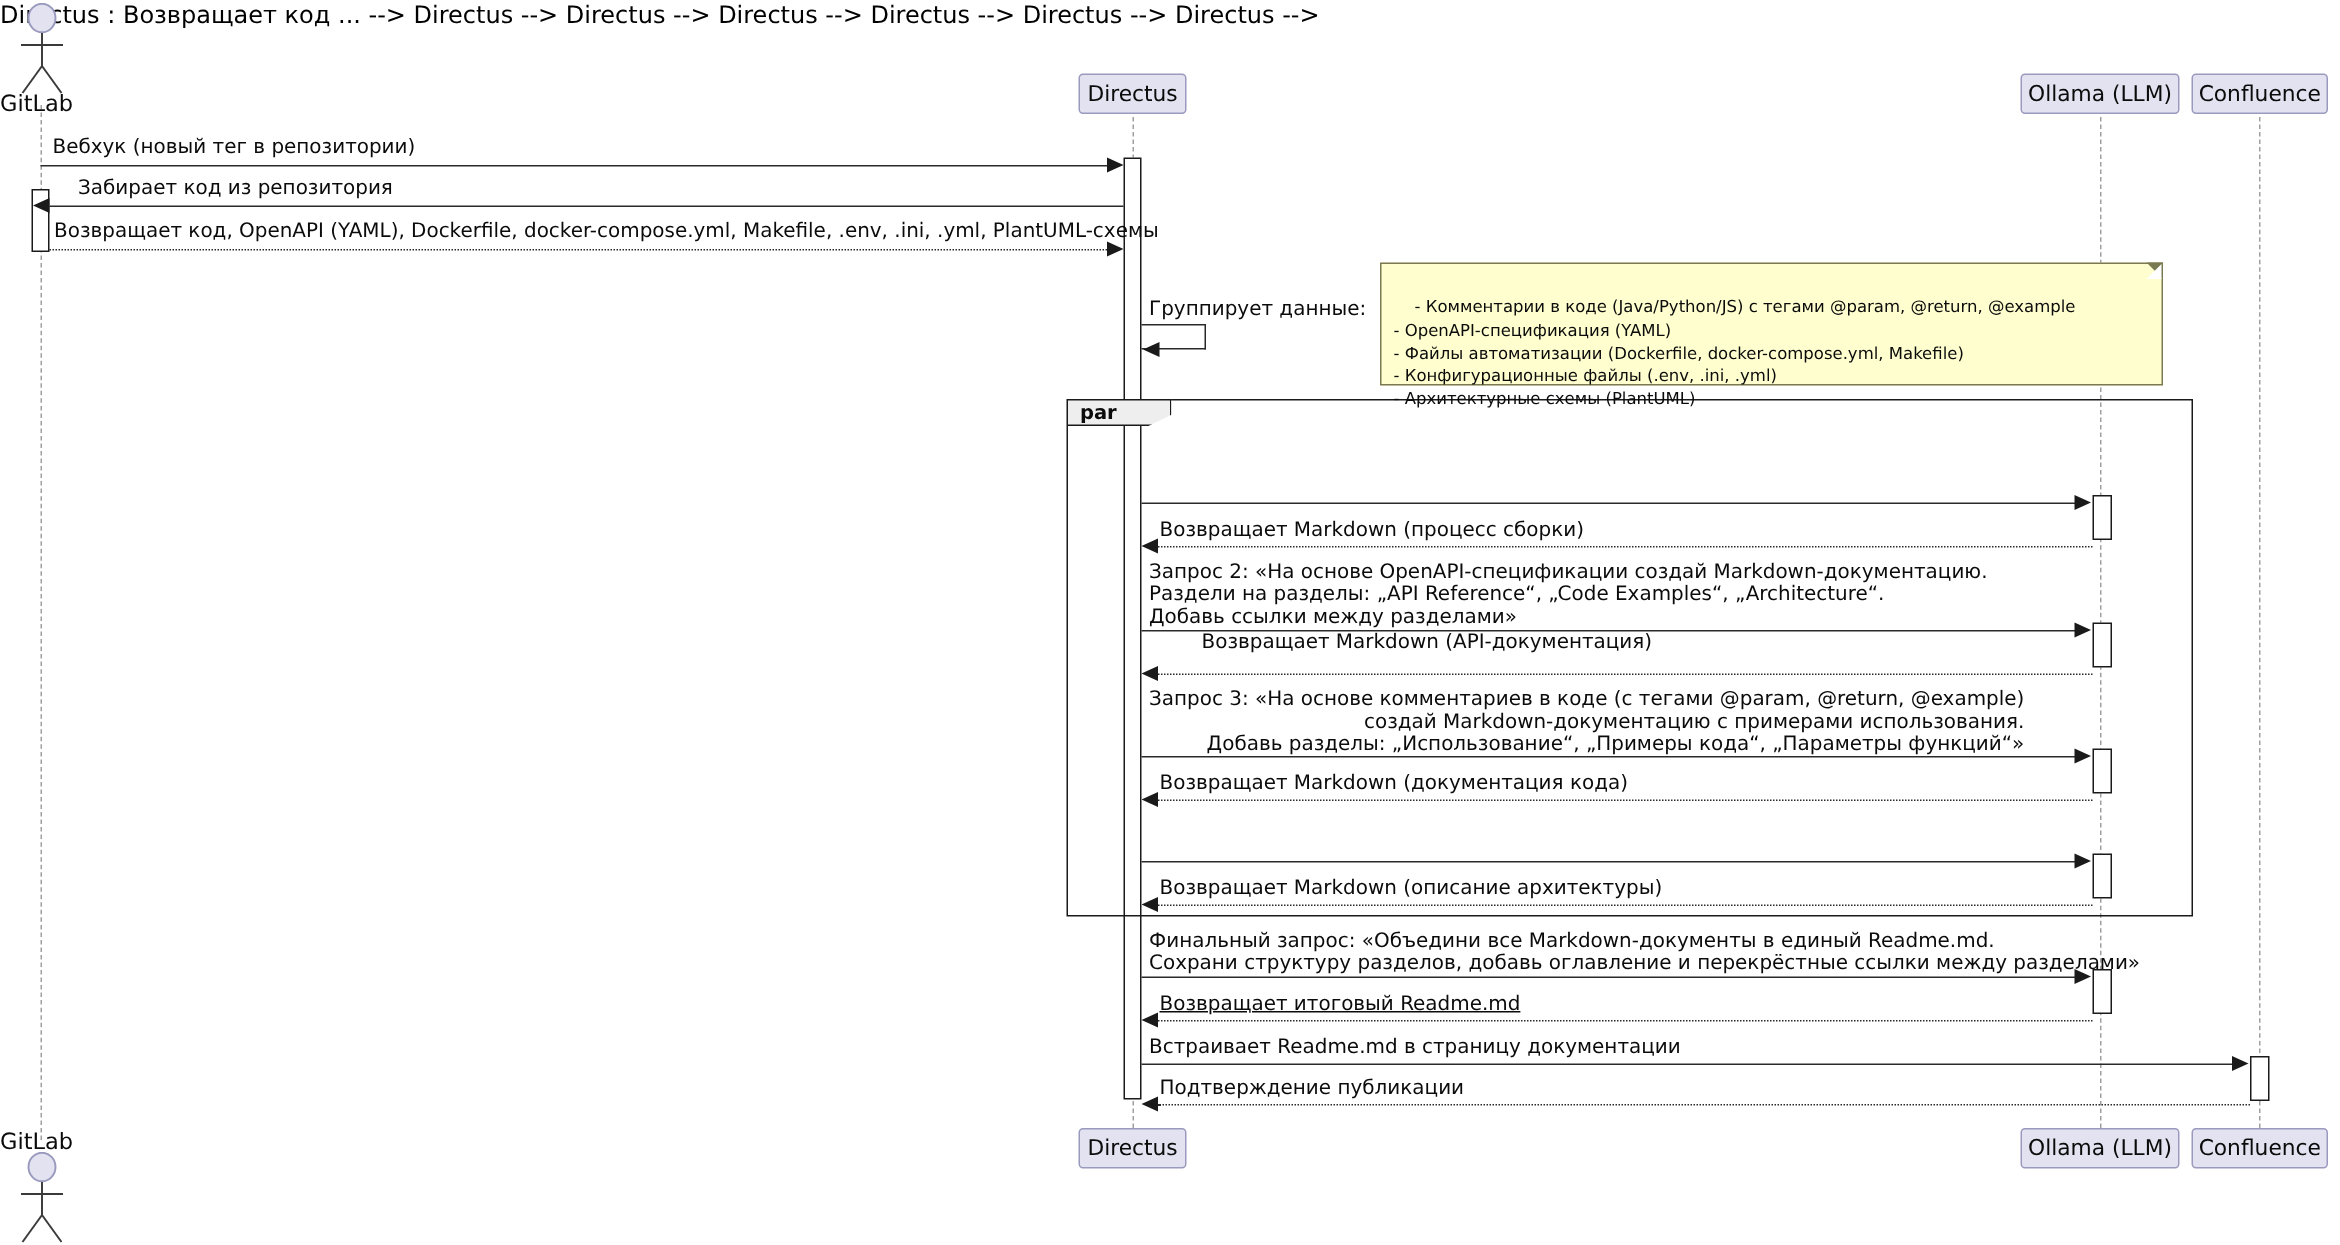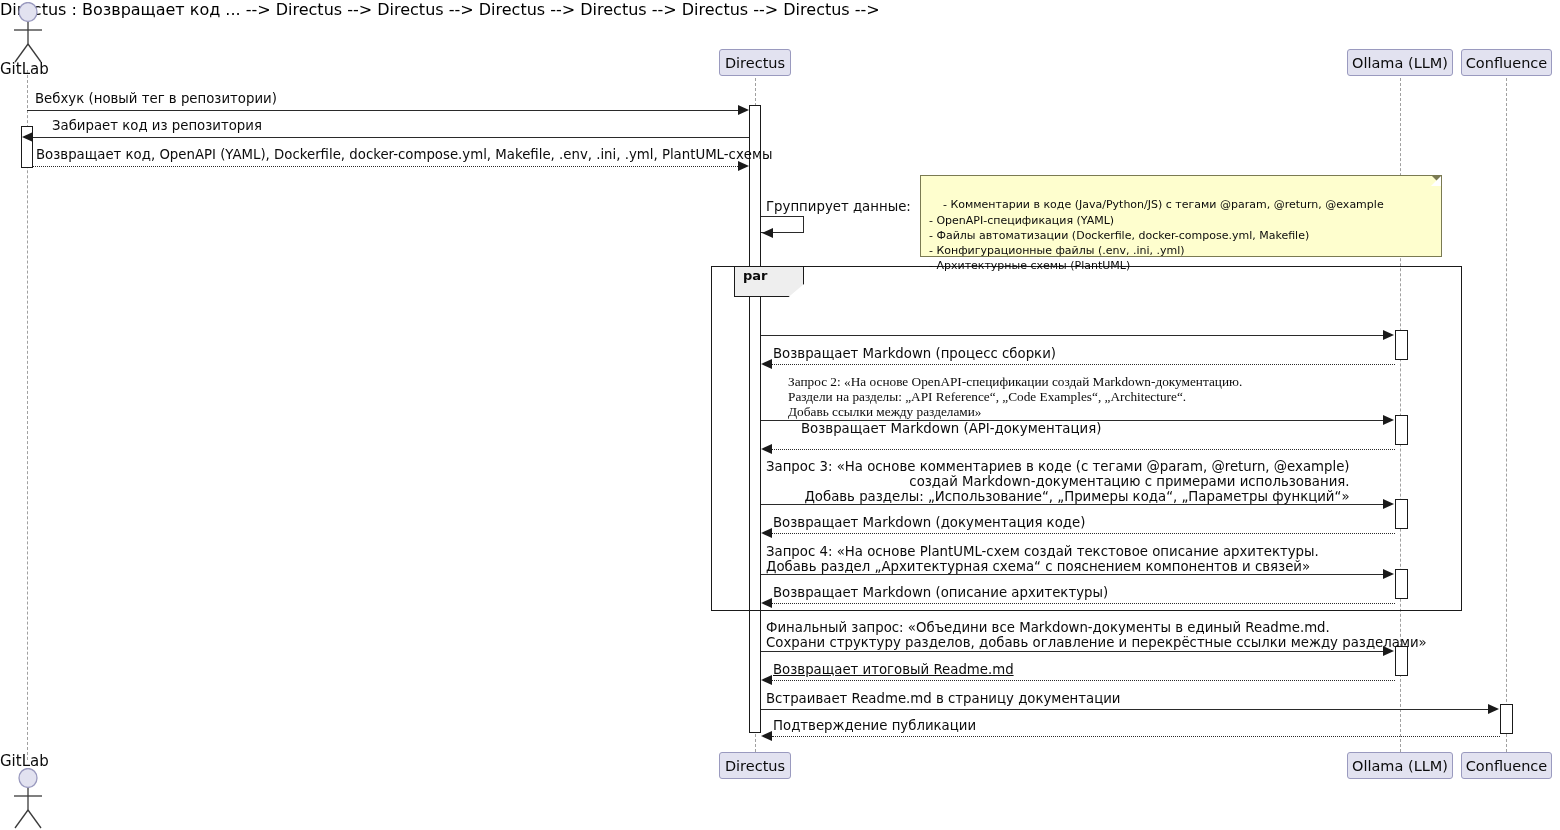--- a/index.html
+++ b/index.html
@@ -100,21 +100,21 @@
 
   <div class="act" style="left:1395px;top:330px;width:13px;height:30px;"></div>
   <div class="act" style="left:1395px;top:415px;width:13px;height:30px;"></div>
   <div class="act" style="left:1395px;top:499px;width:13px;height:30px;"></div>
   <div class="act" style="left:1395px;top:569px;width:13px;height:30px;"></div>
   <div class="act" style="left:1395px;top:646px;width:13px;height:30px;"></div>
   <div class="act" style="left:1500px;top:704px;width:13px;height:30px;"></div>
 
   
   <div class="frame" style="left:711px;top:266px;width:751px;height:345px;"></div>
-  <div class="frame-tab" style="left:734px;top:266px;width:70px;height:31px;">par</div>
+  <div class="frame-tab" style="left:711px;top:266px;width:70px;height:18px;">par</div>
 
   
   <div class="note" style="left:920px;top:175px;width:522px;height:82px;">
     <div class="notefold"></div><span>- Комментарии в коде (Java/Python/JS) с тегами @param, @return, @example
 - OpenAPI-спецификация (YAML)
 - Файлы автоматизации (Dockerfile, docker-compose.yml, Makefile)
 - Конфигурационные файлы (.env, .ini, .yml)
 - Архитектурные схемы (PlantUML)</span>
   </div>
 
@@ -143,46 +143,44 @@
   
   <div class="msgline" style="left:761px;top:335px;width:623px;"></div>
   <div class="arrowR" style="left:1383px;top:330px;"></div>
 
    Directus --&gt;
   <div class="mlabel" style="left:773px;top:346px;">Возвращает Markdown (процесс сборки)</div>
   <div class="msgline dotted" style="left:772px;top:364px;width:623px;"></div>
   <div class="arrowL" style="left:761px;top:359px;"></div>
 
   
-  <div class="mlabel" style="left:788px;top:374px;font-family:Liberation Serif, serif;">Запрос 2: «На основе OpenAPI-спецификации создай Markdown-документацию.
+  <div class="mlabel" style="left:766px;top:374px;">Запрос 2: «На основе OpenAPI-спецификации создай Markdown-документацию.
 Раздели на разделы: „API Reference“, „Code Examples“, „Architecture“.
 Добавь ссылки между разделами»</div>
   <div class="msgline" style="left:761px;top:420px;width:623px;"></div>
   <div class="arrowR" style="left:1383px;top:415px;"></div>
 
    Directus --&gt;
   <div class="mlabel" style="left:773px;top:421px;margin-left:28px;">Возвращает Markdown (API-документация)</div>
   <div class="msgline dotted" style="left:772px;top:449px;width:623px;"></div>
   <div class="arrowL" style="left:761px;top:444px;"></div>
 
   
   <div class="mlabel" style="left:766px;top:459px;text-align:right;">Запрос 3: «На основе комментариев в коде (с тегами @param, @return, @example)
 создай Markdown-документацию с примерами использования.
 Добавь разделы: „Использование“, „Примеры кода“, „Параметры функций“»</div>
   <div class="msgline" style="left:761px;top:504px;width:623px;"></div>
   <div class="arrowR" style="left:1383px;top:499px;"></div>
 
    Directus --&gt;
-  <div class="mlabel" style="left:773px;top:515px;">Возвращает Markdown (документация коде)</div>
+  <div class="mlabel" style="left:773px;top:515px;">Возвращает Markdown (документация кода)</div>
   <div class="msgline dotted" style="left:772px;top:533px;width:623px;"></div>
   <div class="arrowL" style="left:761px;top:528px;"></div>
 
   
-  <div class="mlabel" style="left:766px;top:544px;">Запрос 4: «На основе PlantUML-схем создай текстовое описание архитектуры.
-Добавь раздел „Архитектурная схема“ с пояснением компонентов и связей»</div>
   <div class="msgline" style="left:761px;top:574px;width:623px;"></div>
   <div class="arrowR" style="left:1383px;top:569px;"></div>
 
    Directus --&gt;
   <div class="mlabel" style="left:773px;top:585px;">Возвращает Markdown (описание архитектуры)</div>
   <div class="msgline dotted" style="left:772px;top:603px;width:623px;"></div>
   <div class="arrowL" style="left:761px;top:598px;"></div>
 
   
   <div class="mlabel" style="left:766px;top:620px;">Финальный запрос: «Объедини все Markdown-документы в единый Readme.md.

